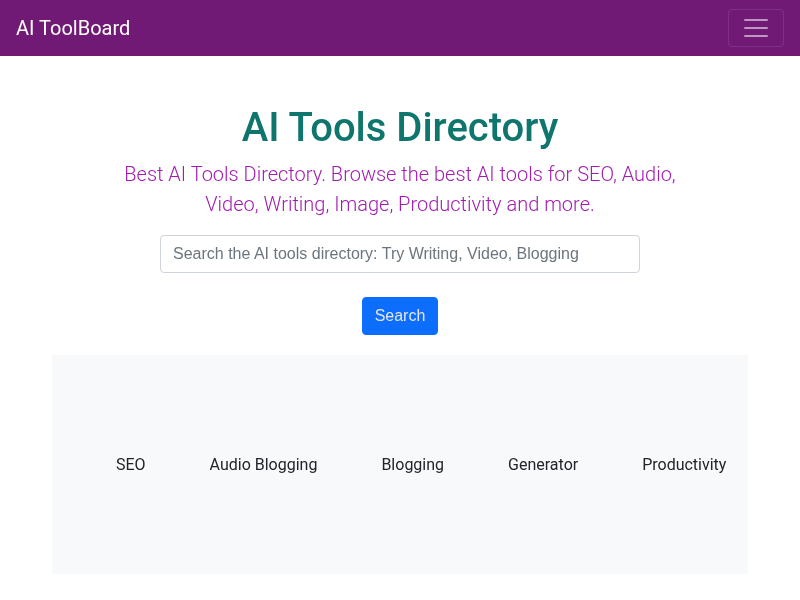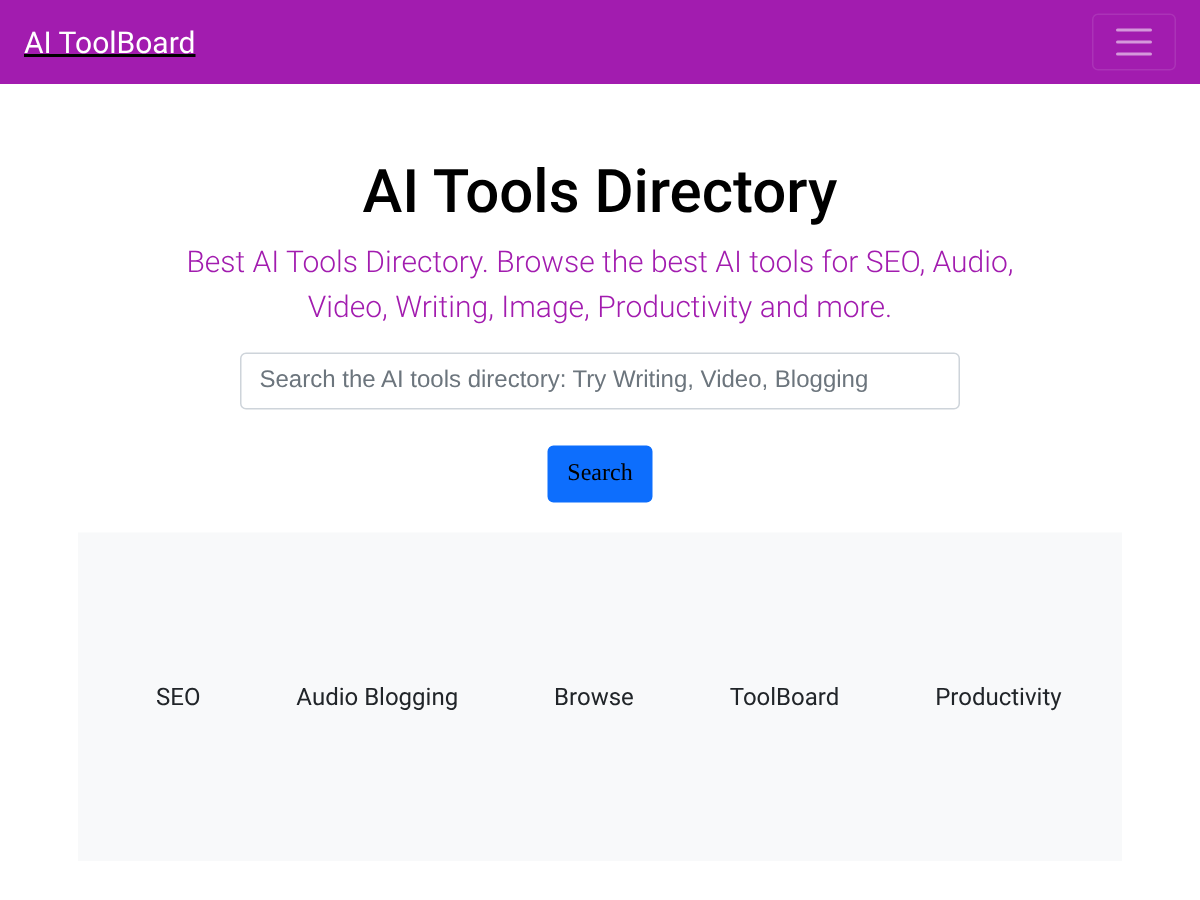--- a/index.html
+++ b/index.html
@@ -1,25 +1,24 @@
 <!DOCTYPE html>
 <html><head>
   <meta charset="utf-8">
   <style>
     * { margin: 0; padding: 0; box-sizing: border-box; }
     body { font-family: -apple-system, BlinkMacSystemFont, "Segoe UI", Roboto, "Helvetica Neue", Arial, sans-serif; background: #fff; }
     
     .navbar {
-      background: #a21caf;
+      background: #701a75;
       padding: 0.5rem 1rem;
       display: flex;
       align-items: center;
       justify-content: space-between;
       height: 56px;
-      text-decoration: underline;
     }
     .navbar-brand {
       color: #fff;
       font-size: 1.25rem;
       text-decoration: none;
       padding: 0.3125rem 0;
     }
     .navbar-toggler {
       background: transparent;
       border: 1px solid rgba(255,255,255,0.1);
@@ -49,21 +48,21 @@
     
     .hero {
       text-align: center;
       padding-top: 48px;
       max-width: 600px;
       margin: 0 auto;
     }
     .hero-title {
       font-size: 2.5rem;
       font-weight: 500;
-      color: #000000;
+      color: #0f766e;
       margin-bottom: 0.5rem;
     }
     .hero-lead {
       font-size: 1.25rem;
       color: #a21caf;
       font-weight: 300;
       line-height: 1.5;
       padding: 0 20px;
       margin-bottom: 1rem;
     }
@@ -77,45 +76,44 @@
       font-size: 1rem;
       border: 1px solid #ced4da;
       border-radius: 0.25rem;
       color: #1d4ed8;
       height: 38px;
     }
     .search-input::placeholder { color: #6c757d; }
     .search-button {
       margin-top: 24px;
       background: #0d6efd;
-      color: #000000;
+      color: #e5e5e5;
       border: 1px solid #0d6efd;
       padding: 0.375rem 0.75rem;
       font-size: 1rem;
       border-radius: 0.25rem;
       cursor: pointer;
       height: 38px;
-      font-family: Liberation Serif, serif;
     }
     
     .categories-section {
       margin: 20px 52px 0;
       background: #f8f9fa;
       padding: 100px 24px;
       overflow: hidden;
       white-space: nowrap;
     }
     .category-item {
       display: inline-block;
       color: #212529;
       font-size: 1rem;
       margin-right: 60px;
       cursor: pointer;
     }
-    .category-item:first-child { margin-left: 28px; }
+    .category-item:first-child { margin-left: 40px; }
   </style>
 </head>
 <body>
 
 <nav class="navbar">
   <a class="navbar-brand">AI ToolBoard</a>
   <button class="navbar-toggler">
     <span class="navbar-toggler-icon">
       <span></span>
         <span></span>
@@ -129,17 +127,17 @@
   <p class="hero-lead">Best AI Tools Directory. Browse the best AI tools for SEO, Audio, Video, Writing, Image, Productivity and more.</p>
   <div class="search-form">
     <input type="text" class="search-input" placeholder="Search the AI tools directory: Try Writing, Video, Blogging" style="">
   </div>
   <button class="search-button">Search</button>
 </div>
 
 <div class="categories-section">
   <span class="category-item">SEO</span>
   <span class="category-item">Audio Blogging</span>
-  <span class="category-item">Browse</span>
-  <span class="category-item">ToolBoard</span>
+  <span class="category-item">Blogging</span>
+  <span class="category-item">Generator</span>
   <span class="category-item">Productivity</span>
   
 </div>
 
 </body></html>

